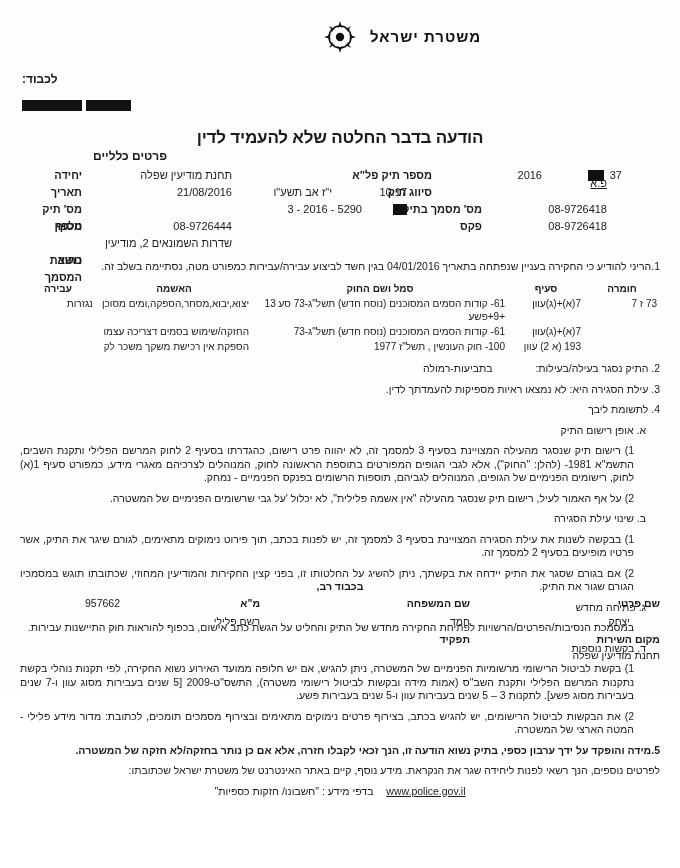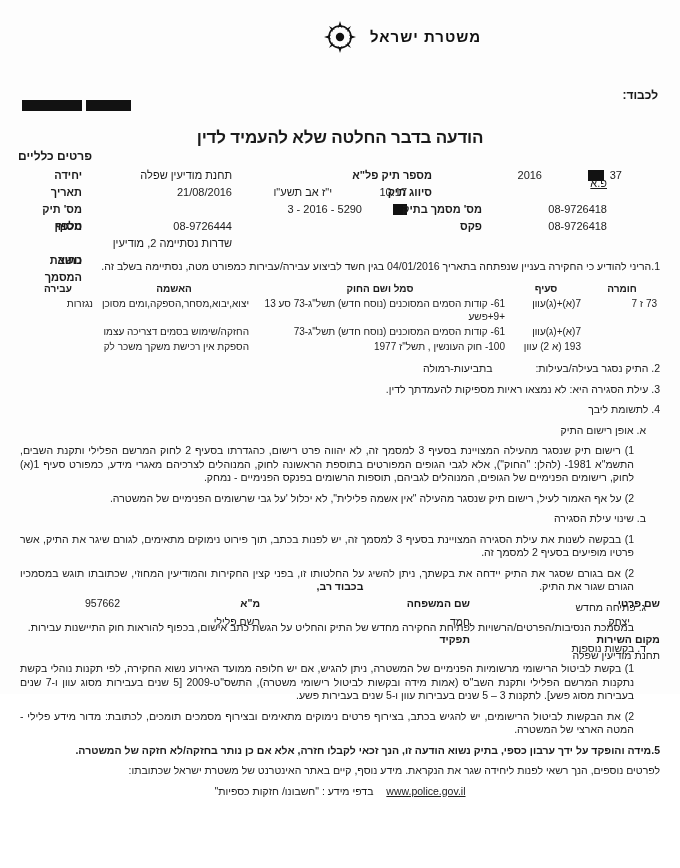--- a/index.html
+++ b/index.html
@@ -43,24 +43,24 @@
   }
   .emblem-badge {
     width: 40px;
     height: 40px;
     position: relative;
   }
   .emblem-badge svg { display:block; }
 
   .to-line {
     position: absolute;
-    top: 88px;
+    top: 72px;
     right: 22px;
     left: 22px;
-    text-align: right;
+    text-align: left;
     font-size: 12px;
     font-weight: bold;
   }
   .redact {
     display: inline-block;
     background: #121212;
     height: 11px;
     vertical-align: middle;
   }
   .redact-row {
@@ -87,21 +87,21 @@
   
   .details {
     position: absolute;
     top: 148px;
     right: 18px;
     left: 18px;
     font-size: 11px;
     line-height: 17px;
   }
   .details-title {
-    text-align: left;
+    text-align: center;
     font-weight: bold;
     font-size: 12px;
     padding-right: 420px;
   }
   .det-grid {
     position: relative;
     height: 96px;
     margin-top: 2px;
   }
   .lbl {
@@ -270,21 +270,21 @@
       <span class="redact" style="position:absolute; right:255px; top:37px; width:14px;"></span>
       <div class="lbl r-doc-l" style="right:180px;">מס' מסמך בתיק</div>
       <div class="val r-doc-v ltr" style="right:55px;">08-9726418</div>
 
       <div class="lbl r-tel-l">טלפון</div>
       <div class="val r-tel-v ltr" style="right:430px;">08-9726444</div>
       <div class="lbl r-fax-l" style="right:180px;">פקס</div>
       <div class="val r-fax-v ltr" style="right:55px;">08-9726418</div>
 
       <div class="lbl r-addr-l">כתובת</div>
-      <div class="val r-addr-v">שדרות נסתיימה 2, מודיעין</div>
+      <div class="val r-addr-v">שדרות השמונאים 2, מודיעין</div>
 
       <div class="lbl r-subj-l">נושא המסמך</div>
     </div>
   </div>
 
   <div class="body">
 
     <p class="p">1.הריני להודיע כי החקירה בעניין שנפתחה בתאריך 04/01/2016 בגין חשד לביצוע עבירה/עבירות כמפורט מטה, נסתיימה בשלב זה.</p>
 
     <table class="offence-table">

